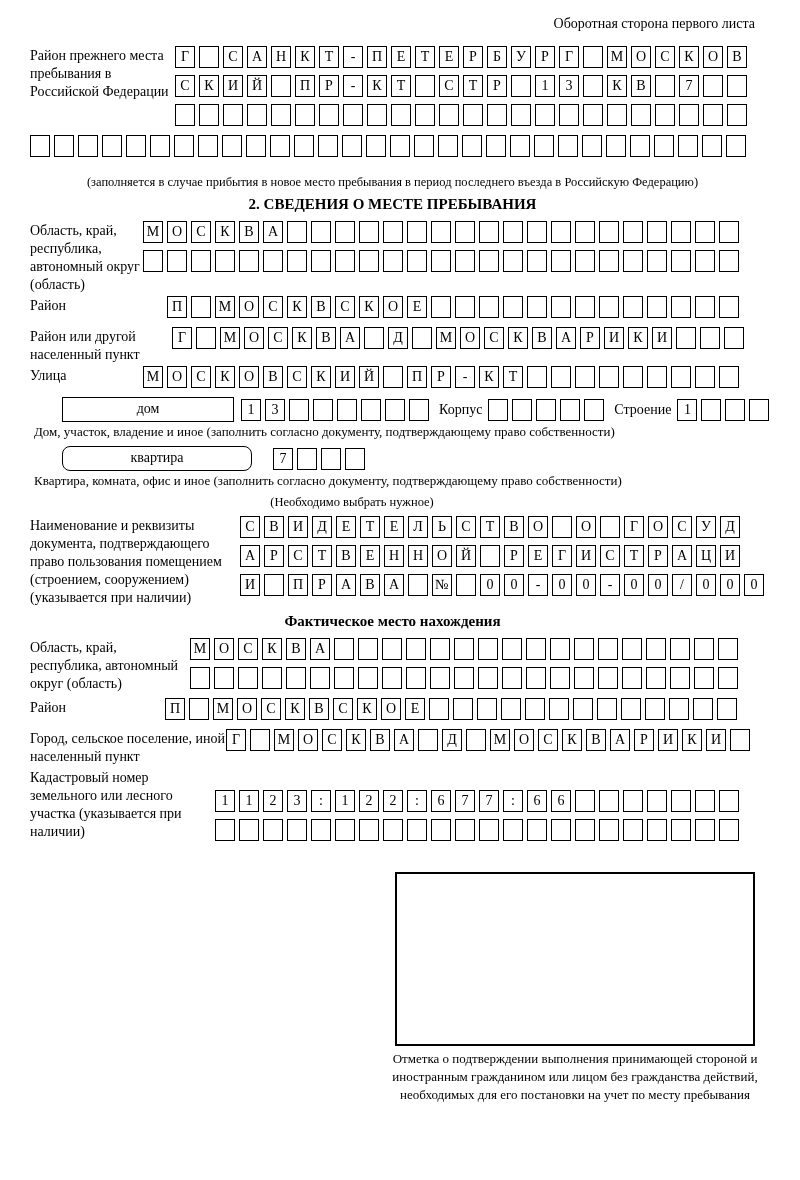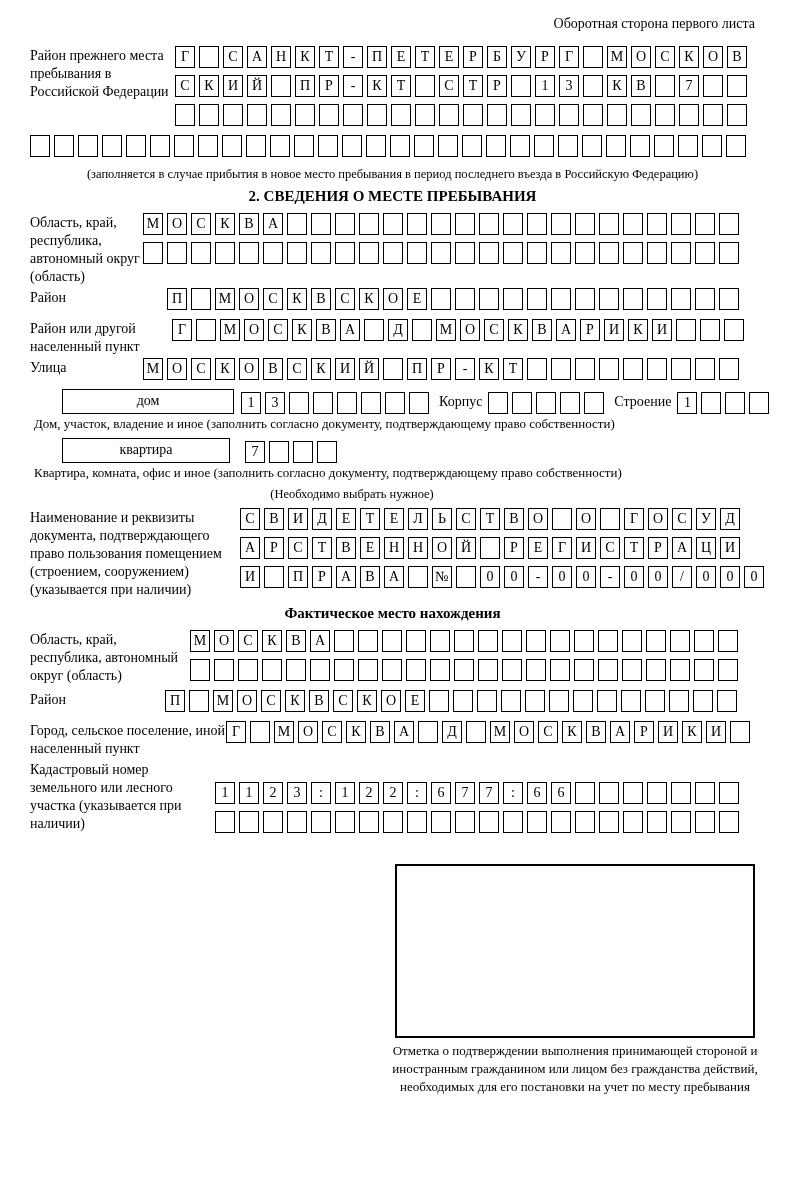--- a/index.html
+++ b/index.html
@@ -34,33 +34,33 @@
   .w145 { width:145px; }
   .w113 { width:113px; }
   .w137 { width:137px; }
   .w142 { width:142px; }
   .w210 { width:210px; }
   .w160 { width:160px; }
   .w135 { width:135px; }
   .w196 { width:196px; }
   .w185 { width:185px; }
 
-  .caption-center { text-align:center; font-size:12.5px; margin:10px 0 6px 0; }
+  .caption-center { text-align:center; font-size:12.5px; margin:18px 0 6px 0; }
   .caption-left { font-size:13px; margin:1px 0 6px 4px; }
 
   .section-title { text-align:center; font-weight:bold; font-size:15px; margin:4px 0 8px 0; }
 
   
-  .inline-row { display:flex; align-items:flex-end; margin-bottom:2px;padding-left:32px; }
+  .inline-row { display:flex; align-items:center; margin-bottom:2px;padding-left:32px; }
   .labelbox {
     flex:none; height:25px; border:1.6px solid #000;
     text-align:center; line-height:22px; font-size:14px;
   }
   .dom-box { width:172px; margin-right:7px; }
-  .kv-box  { width:168px; margin-right:15px; }
+  .kv-box  { width:190px; margin-right:21px;border-radius:8px; }
   .inline-label { flex:none; font-size:14px; line-height:25px; padding:0 6px; }
 
   
   .stay-row { display:flex; align-items:center; margin:4px 0 0 0; }
   .stay-title { flex:none; font-size:14px; margin-right:8px; }
   .checkbox {
     flex:none; width:22px; height:24px; border:1.6px solid #000;
     text-align:center; line-height:21px; font-size:14px; margin-right:10px;
   }
   .stay-label { flex:none; font-size:14px; margin-right:28px; }

